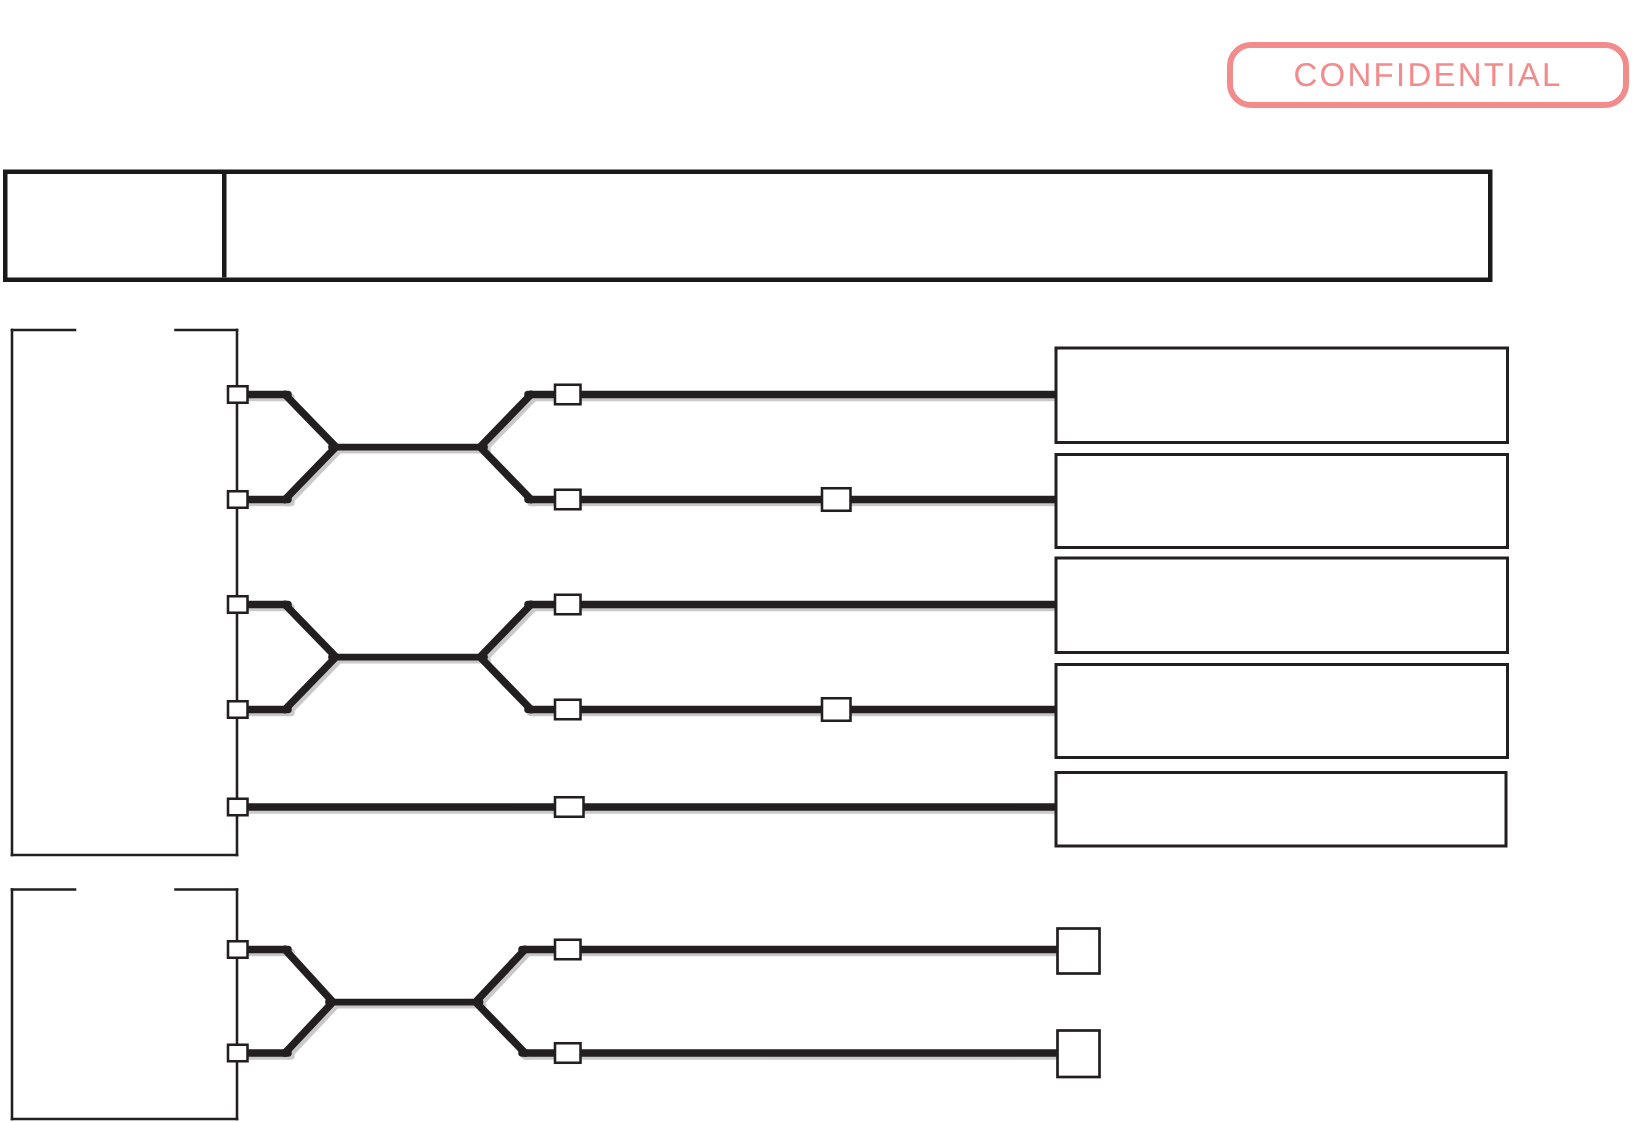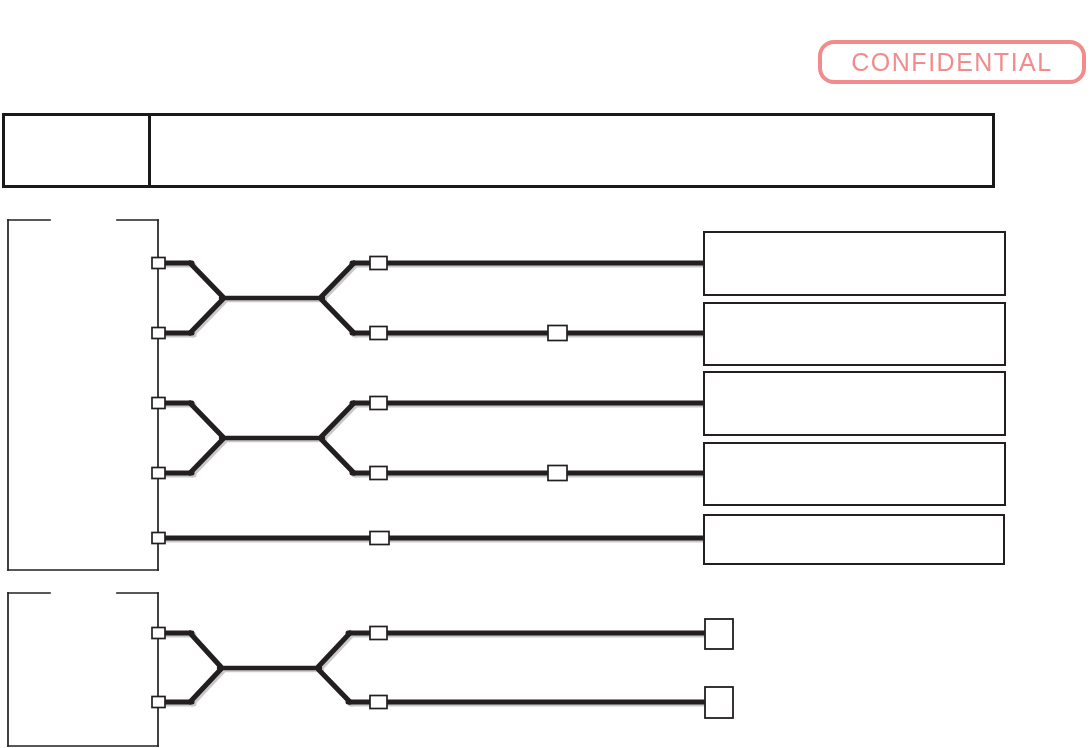--- a/index.html
+++ b/index.html
@@ -1,24 +1,24 @@
 <!DOCTYPE html>
 <html><head>
 <meta charset="utf-8">
 <style>
   html,body{margin:0;padding:0;background:#ffffff;}
   .stage{
     position:relative;width:1090px;height:748px;background:#ffffff;
     font-family:"Liberation Sans",sans-serif;overflow:hidden;
   }
   .stamp{
-    position:absolute;left:818px;top:40px;width:268px;height:44px;
+    position:absolute;left:818px;top:28px;width:268px;height:44px;
     box-sizing:border-box;border:4px solid #f28c8c;border-radius:16px;
     display:flex;align-items:center;justify-content:center;
-    font-size:25px;letter-spacing:1.5px;color:#f28c8c;font-weight:400;
+    font-size:22px;letter-spacing:1.5px;color:#f28c8c;font-weight:400;
     user-select:none;white-space:nowrap;
   }
   .htable{
     position:absolute;left:2px;top:113px;width:993px;height:75px;
     box-sizing:border-box;border:3px solid #1a1a1a;display:flex;
   }
   .htable .cell-left{
     width:146px;box-sizing:border-box;border-right:3px solid #1a1a1a;height:100%;
   }
   .htable .cell-right{flex:1;height:100%;}

